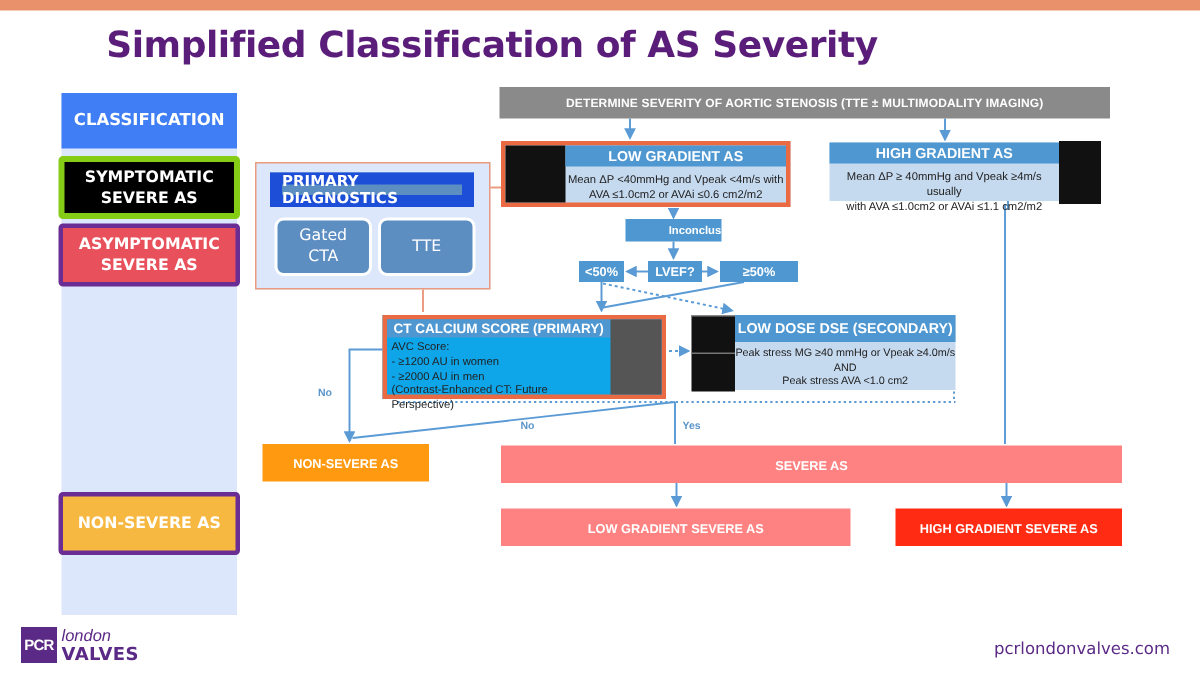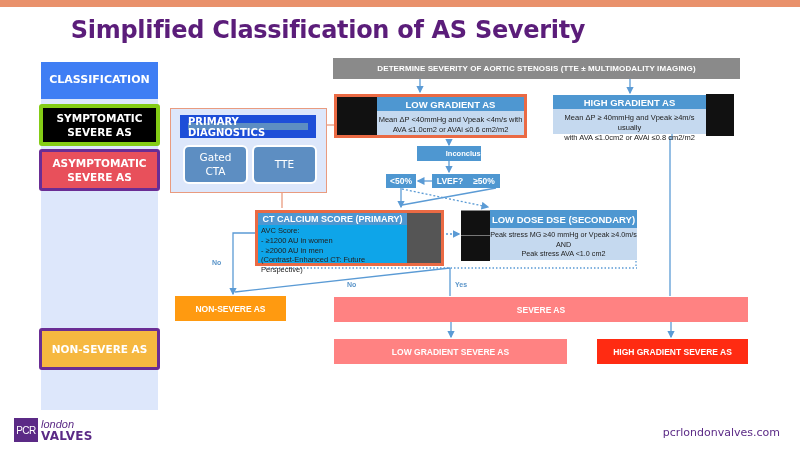--- a/index.html
+++ b/index.html
@@ -38,21 +38,21 @@
 
   .highg { left: 553px; top: 95px; width: 153px; height: 39px; }
   .highg .hdr { position: absolute; left: 0; top: 0; right: 0; height: 14px; }
   .highg .body { position: absolute; left: 0; top: 14px; right: 0; }
   .highg-img { position: absolute; left: 706px; top: 94px; width: 28px; height: 42px; background: #111; }
 
   .incon { position: absolute; left: 417px; top: 146px; width: 64px; height: 15px; background: #4e97d1; color: #fff; font-weight: bold; font-size: 7.5px; display: flex; align-items: center; justify-content: center; padding-left: 39px; }
   .pill { position: absolute; top: 174px; height: 14px; background: #4e97d1; color: #fff; font-weight: bold; font-size: 8.5px; display: flex; align-items: center; justify-content: center; }
   .p-lt { left: 386px; width: 30px; }
   .p-lv { left: 432px; width: 36px; }
-  .p-ge { left: 468px; width: 32px; }
+  .p-ge { left: 480px; width: 52px; }
 
   .ctcs { left: 255px; top: 210px; width: 189px; height: 56px; border: 3px solid #ea6a44; background: #0ea5e9; }
   .ctcs .hdr { position: absolute; left: 0; top: 0; width: 149px; height: 12px; font-size: 9px; }
   .ctcs .img { position: absolute; right: 0; top: 0; width: 34px; height: 50px; background: #555; }
   .ctcs .body { position: absolute; left: 3px; top: 12px; width: 146px; text-align: left; font-size: 7.5px; line-height: 1.3; padding-top: 1px; }
 
   .dse { left: 490px; top: 210px; width: 147px; height: 50px; }
   .dse .hdr { position: absolute; left: 0; top: 0; right: 0; height: 18px; font-size: 9.5px; }
   .dse .body { position: absolute; left: 0; top: 18px; right: 0; padding-top: 2px; font-size: 7.2px; }
   .dse-img { position: absolute; left: 461px; top: 210px; width: 29px; height: 51px; background: #111; border-top: 1px solid #888; }
@@ -62,21 +62,21 @@
   .nonsev { left: 175px; top: 296px; width: 111px; height: 25px; background: #ff9a10; }
   .severe { left: 334px; top: 297px; width: 414px; height: 25px; background: #ff8282; }
   .lowsev { left: 334px; top: 339px; width: 233px; height: 25px; background: #ff8282; }
   .highsev { left: 597px; top: 339px; width: 151px; height: 25px; background: #ff2b12; }
 
   .lbl { position: absolute; color: #5b95c9; font-weight: bold; font-size: 7px; }
 
   svg.arrows { position: absolute; left: 0; top: 0; width: 800px; height: 450px; pointer-events: none; }
 
   .logo { position: absolute; left: 14px; top: 418px; display: flex; align-items: center; }
-  .logo-box { width: 24px; height: 24px; background: #5b2a86; color: #fff; font-weight: normal; font-size: 10px; display: flex; align-items: center; justify-content: center; letter-spacing: -0.5px; }
+  .logo-box { width: 24px; height: 24px; background: #5b2a86; color: #fff; font-weight: bold; font-size: 10px; display: flex; align-items: center; justify-content: center; letter-spacing: -0.5px; }
   .logo-text { margin-left: 3px; line-height: 1; }
   .logo-london { color: #5b2a86; font-style: italic; font-size: 11px; }
   .logo-valves { color: #5b2a86; font-weight: bold; font-size: 12px; font-family: "DejaVu Sans", sans-serif; letter-spacing: 0.3px; }
   .site { position: absolute; right: 20px; top: 426px; color: #5b2a86; font-size: 11px; font-family: "DejaVu Sans", sans-serif; }
 </style>
 </head>
 <body>
 
 <div class="stage">
   <div class="topbar"></div>
@@ -159,21 +159,21 @@
     <div class="body">
       <span>Mean ΔP &lt;40mmHg and Vpeak &lt;4m/s with</span><br>
       <span>AVA ≤1.0cm2 or AVAi ≤0.6 cm2/m2</span>
     </div>
   </div>
 
   <div class="fbox highg">
     <div class="hdr">HIGH GRADIENT AS</div>
     <div class="body">
       <span>Mean ΔP ≥ 40mmHg and Vpeak ≥4m/s usually</span><br>
-      <span>with AVA ≤1.0cm2 or AVAi ≤0.8 cm2/m2</span>
+      <span>with AVA ≤1.0cm2 or AVAi ≤1.1 cm2/m2</span>
     </div>
   </div>
   <div class="highg-img"></div>
 
   <div class="incon">Inconclusive</div>
   <div class="pill p-lt">&lt;50%</div>
   <div class="pill p-lv">LVEF?</div>
   <div class="pill p-ge">≥50%</div>
 
   <div class="fbox ctcs">

